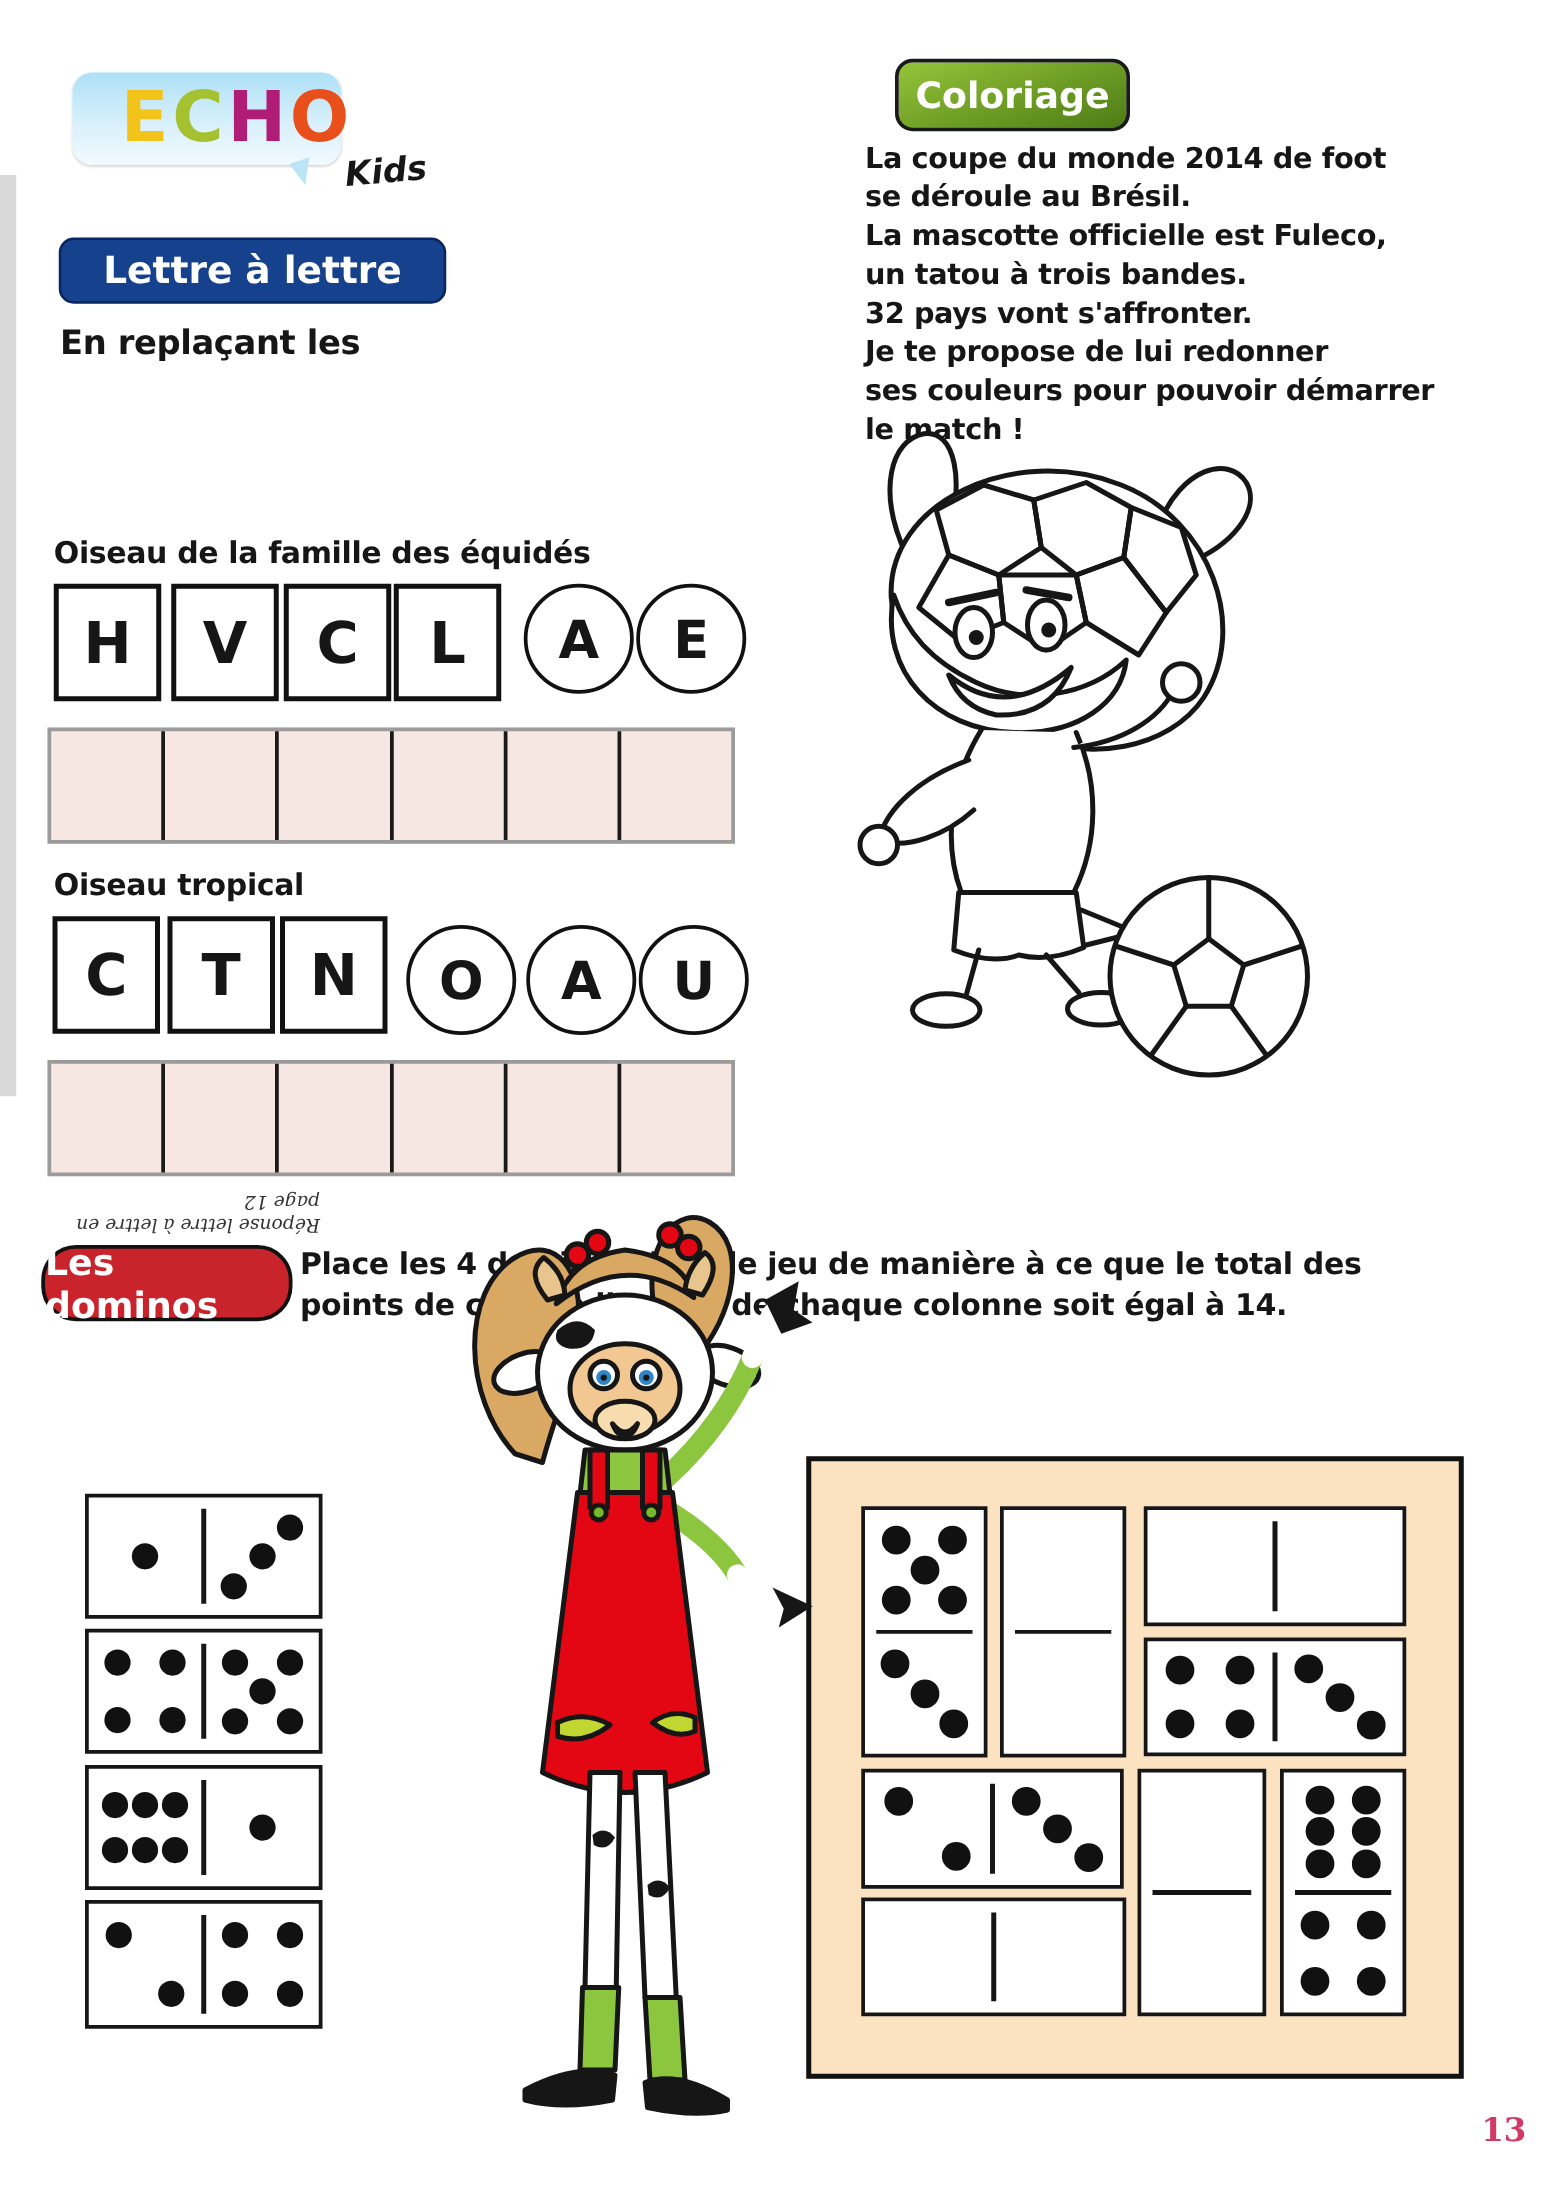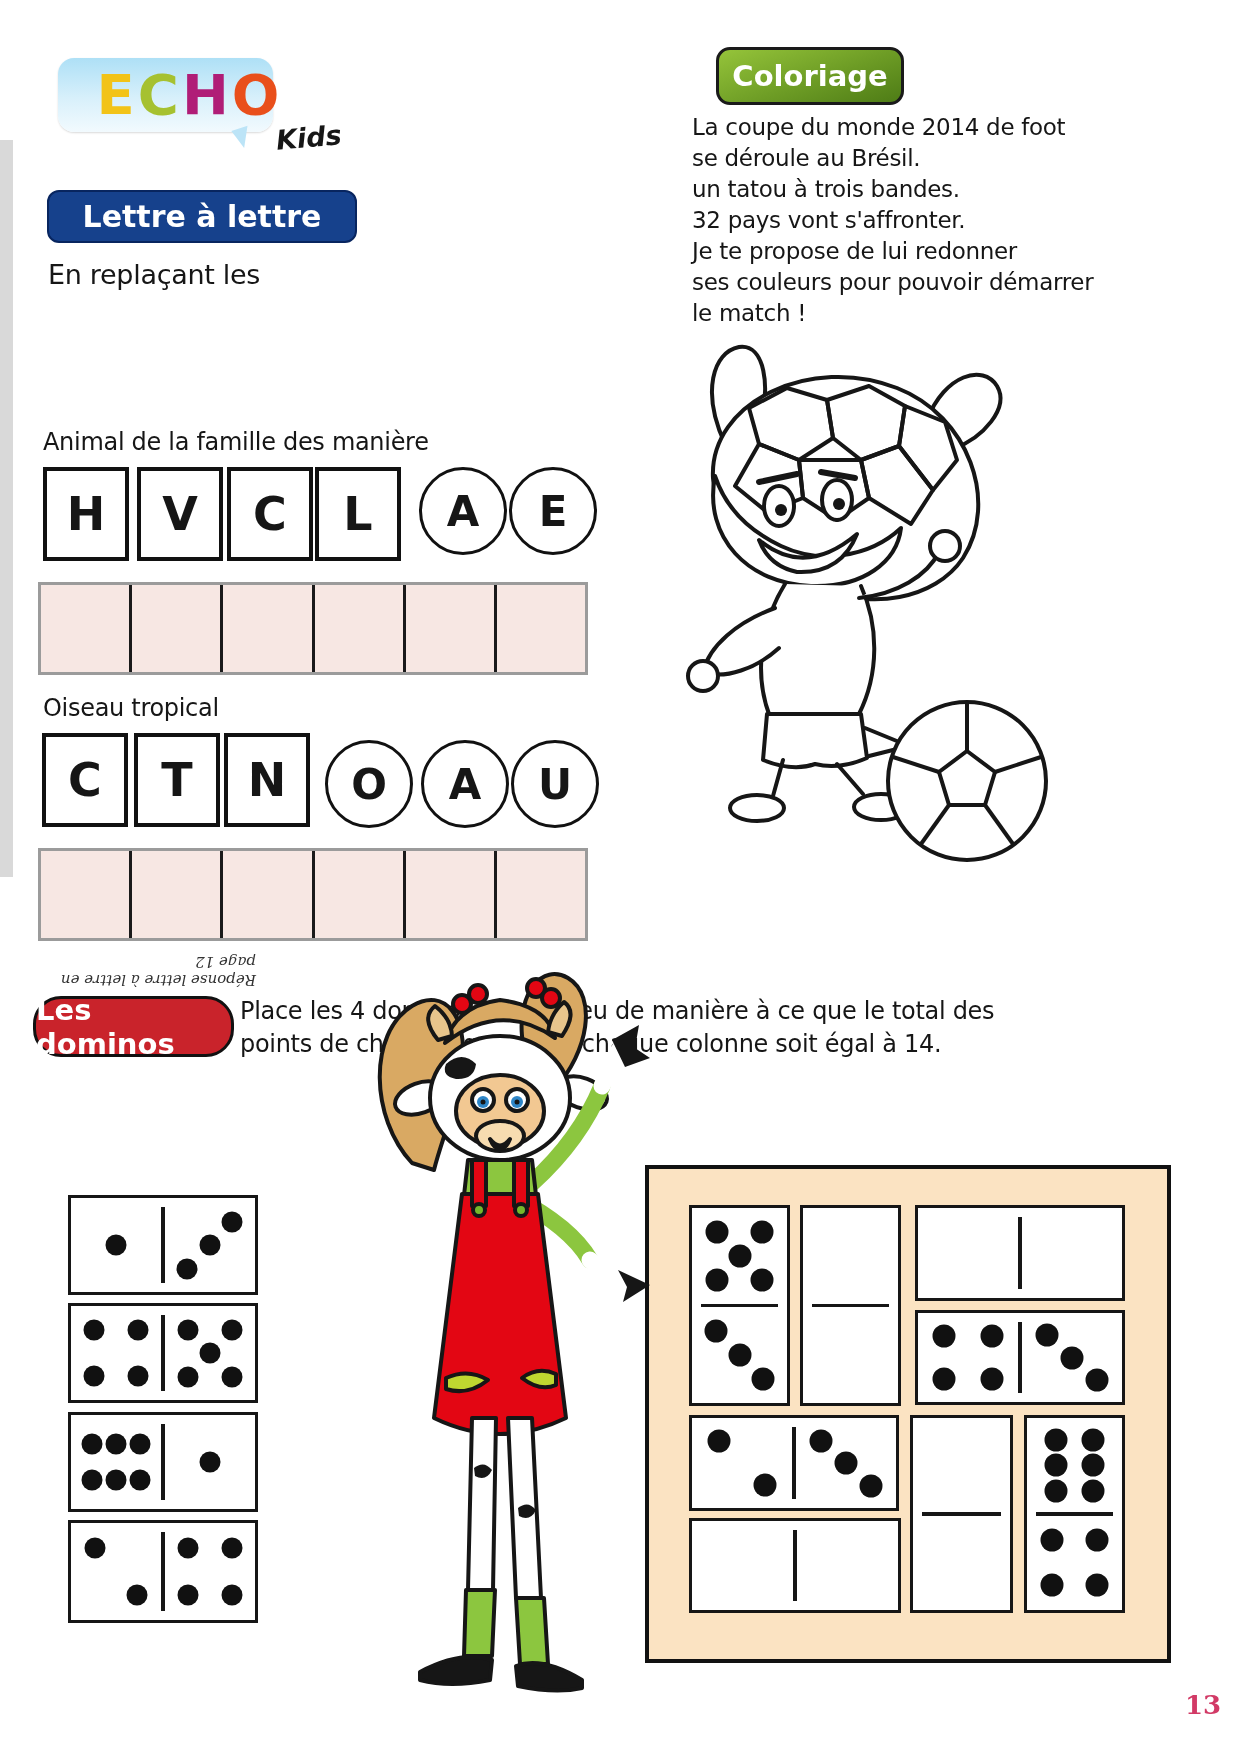--- a/index.html
+++ b/index.html
@@ -22,21 +22,21 @@
   .logo-kids{left:276px;top:122px;font-size:27px;font-style:italic;font-weight:600;transform:rotate(-5deg);}
 
   
   .badge{display:flex;align-items:center;justify-content:center;color:#fff;font-weight:700;}
   .badge-lettre{left:47px;top:190px;width:306px;height:49px;background:#16418c;border:2px solid #08255f;border-radius:12px;font-size:30px;}
   .badge-coloriage{left:716px;top:47px;width:182px;height:52px;border:3px solid #1a1a1a;border-radius:14px;
     background:linear-gradient(160deg,#95c43a 0%,#6d9c25 55%,#4e7c16 100%);font-size:29px;}
   .badge-dominos{left:33px;top:996px;width:195px;height:55px;background:#c9232b;border:3px solid #111;border-radius:28px;font-size:29px;}
 
   
-  .hand{font-weight:400;letter-spacing:-0.3px;}
+  .hand{font-weight:700;letter-spacing:-0.3px;}
   .intro{left:48px;top:258px;font-size:27px;line-height:34px;}
   .coloriage-text{left:692px;top:112px;font-size:23px;line-height:31px;}
   .clue{font-size:24px;}
   .clue1{left:43px;top:428px;}
   .clue2{left:43px;top:694px;}
   .instruction{left:240px;top:995px;font-size:24px;line-height:33px;}
 
   
   .lsq{width:86px;height:94px;border:4px solid #111;background:#fff;box-sizing:border-box;
     display:flex;align-items:center;justify-content:center;font-size:46px;font-weight:800;}
@@ -98,21 +98,21 @@
     <div class="tail"></div>
   </div>
   <div class="abs logo-kids">Kids</div>
 
   <div class="abs badge badge-lettre">Lettre à lettre</div>
 
   <div class="abs hand intro">
     <div>En replaçant les</div>
   </div>
 
-  <div class="abs hand clue clue1">Animal de la famille des manière</div>
+  <div class="abs hand clue clue1">Oiseau de la famille des équidés</div>
 
   <div class="abs lsq" style="left:43px;top:467px;">H</div>
   <div class="abs lsq" style="left:137px;top:467px;">V</div>
   <div class="abs lsq" style="left:227px;top:467px;">C</div>
   <div class="abs lsq" style="left:315px;top:467px;">L</div>
   <div class="abs lcirc" style="left:419px;top:467px;">A</div>
   <div class="abs lcirc" style="left:509px;top:467px;">E</div>
 
   <div class="abs answer-row" style="left:38px;top:582px;">
     <div class="answer-cell"></div>
@@ -140,20 +140,21 @@
     <div class="answer-cell"></div>
     <div class="answer-cell"></div>
   </div>
 
   <div class="abs answer-note">Réponse lettre à lettre en page 12</div>
 
   <div class="abs badge badge-coloriage">Coloriage</div>
   <div class="abs hand coloriage-text">
     <div>La coupe du monde 2014 de foot</div>
     <div>se déroule au Brésil.</div>
+    <div>La mascotte officielle est Fuleco,</div>
     <div>un tatou à trois bandes.</div>
     <div>32 pays vont s'affronter.</div>
     <div>Je te propose de lui redonner</div>
     <div>ses couleurs pour pouvoir démarrer</div>
     <div>le match !</div>
   </div>
 
   <svg class="abs" style="left:597px;top:326px;" width="465" height="560" viewBox="0 0 465 560">
     <g fill="#fff" stroke="#161616" stroke-width="4" stroke-linecap="round" stroke-linejoin="round">
 

